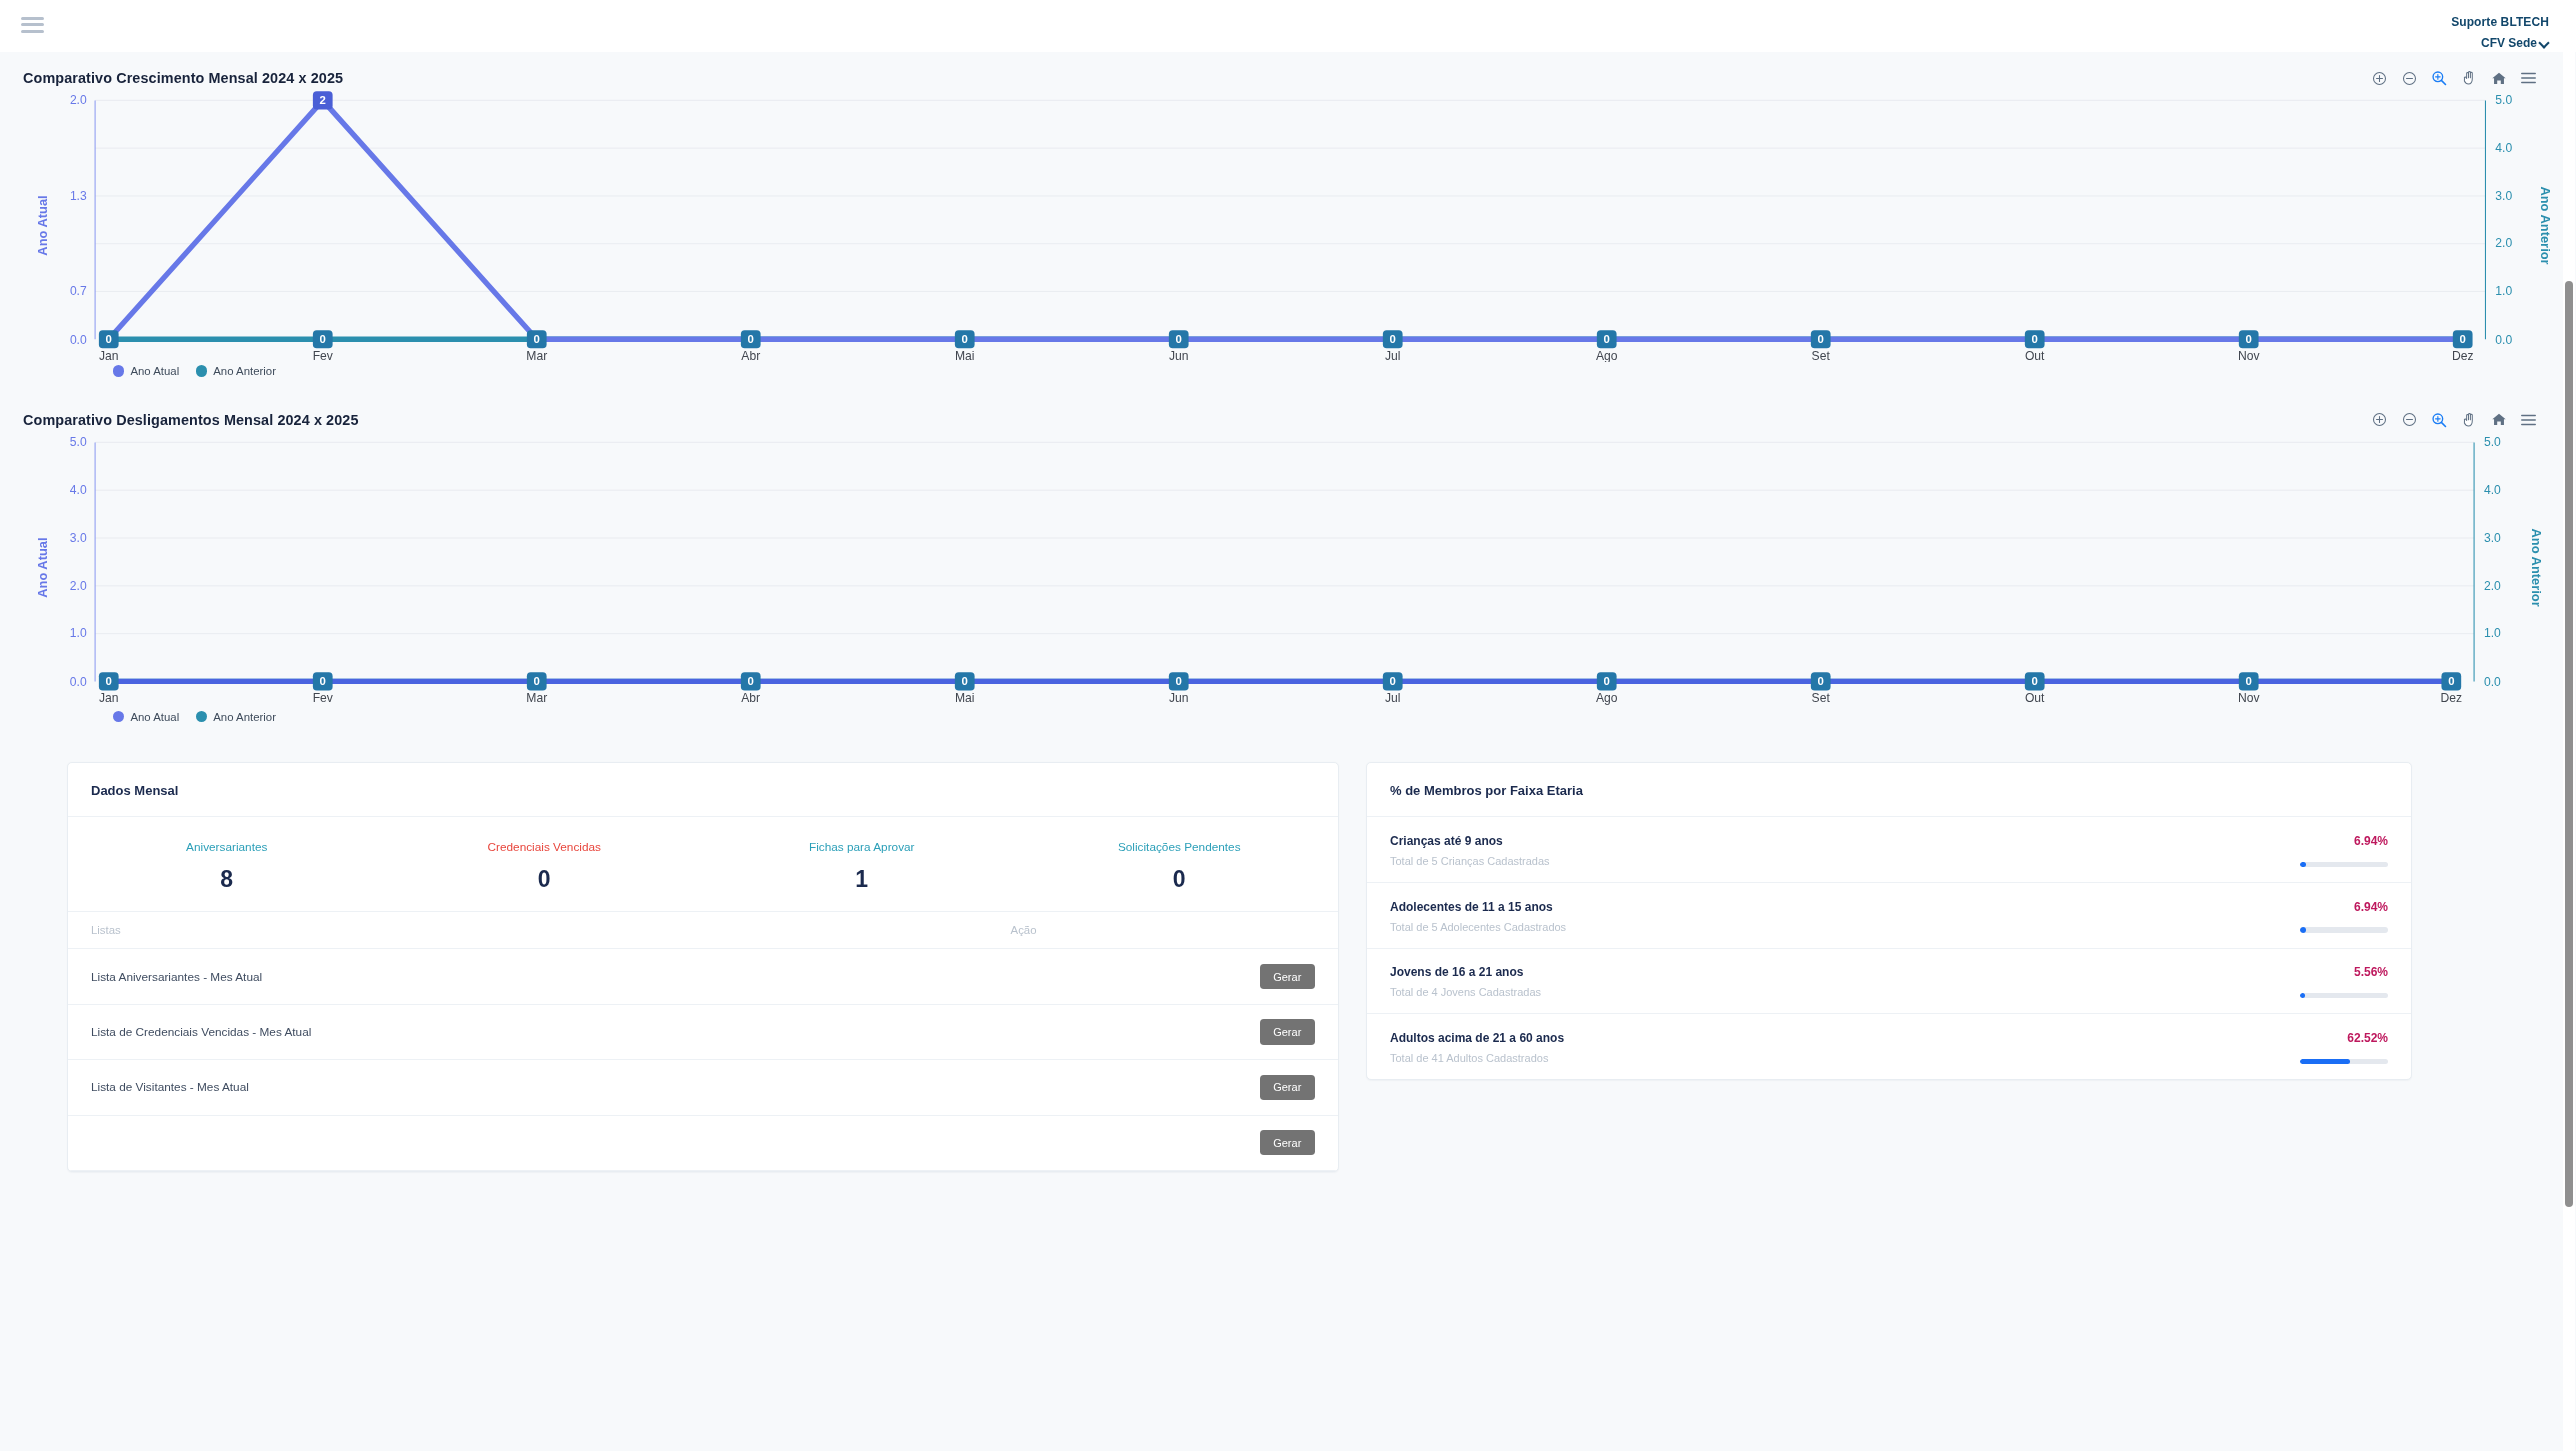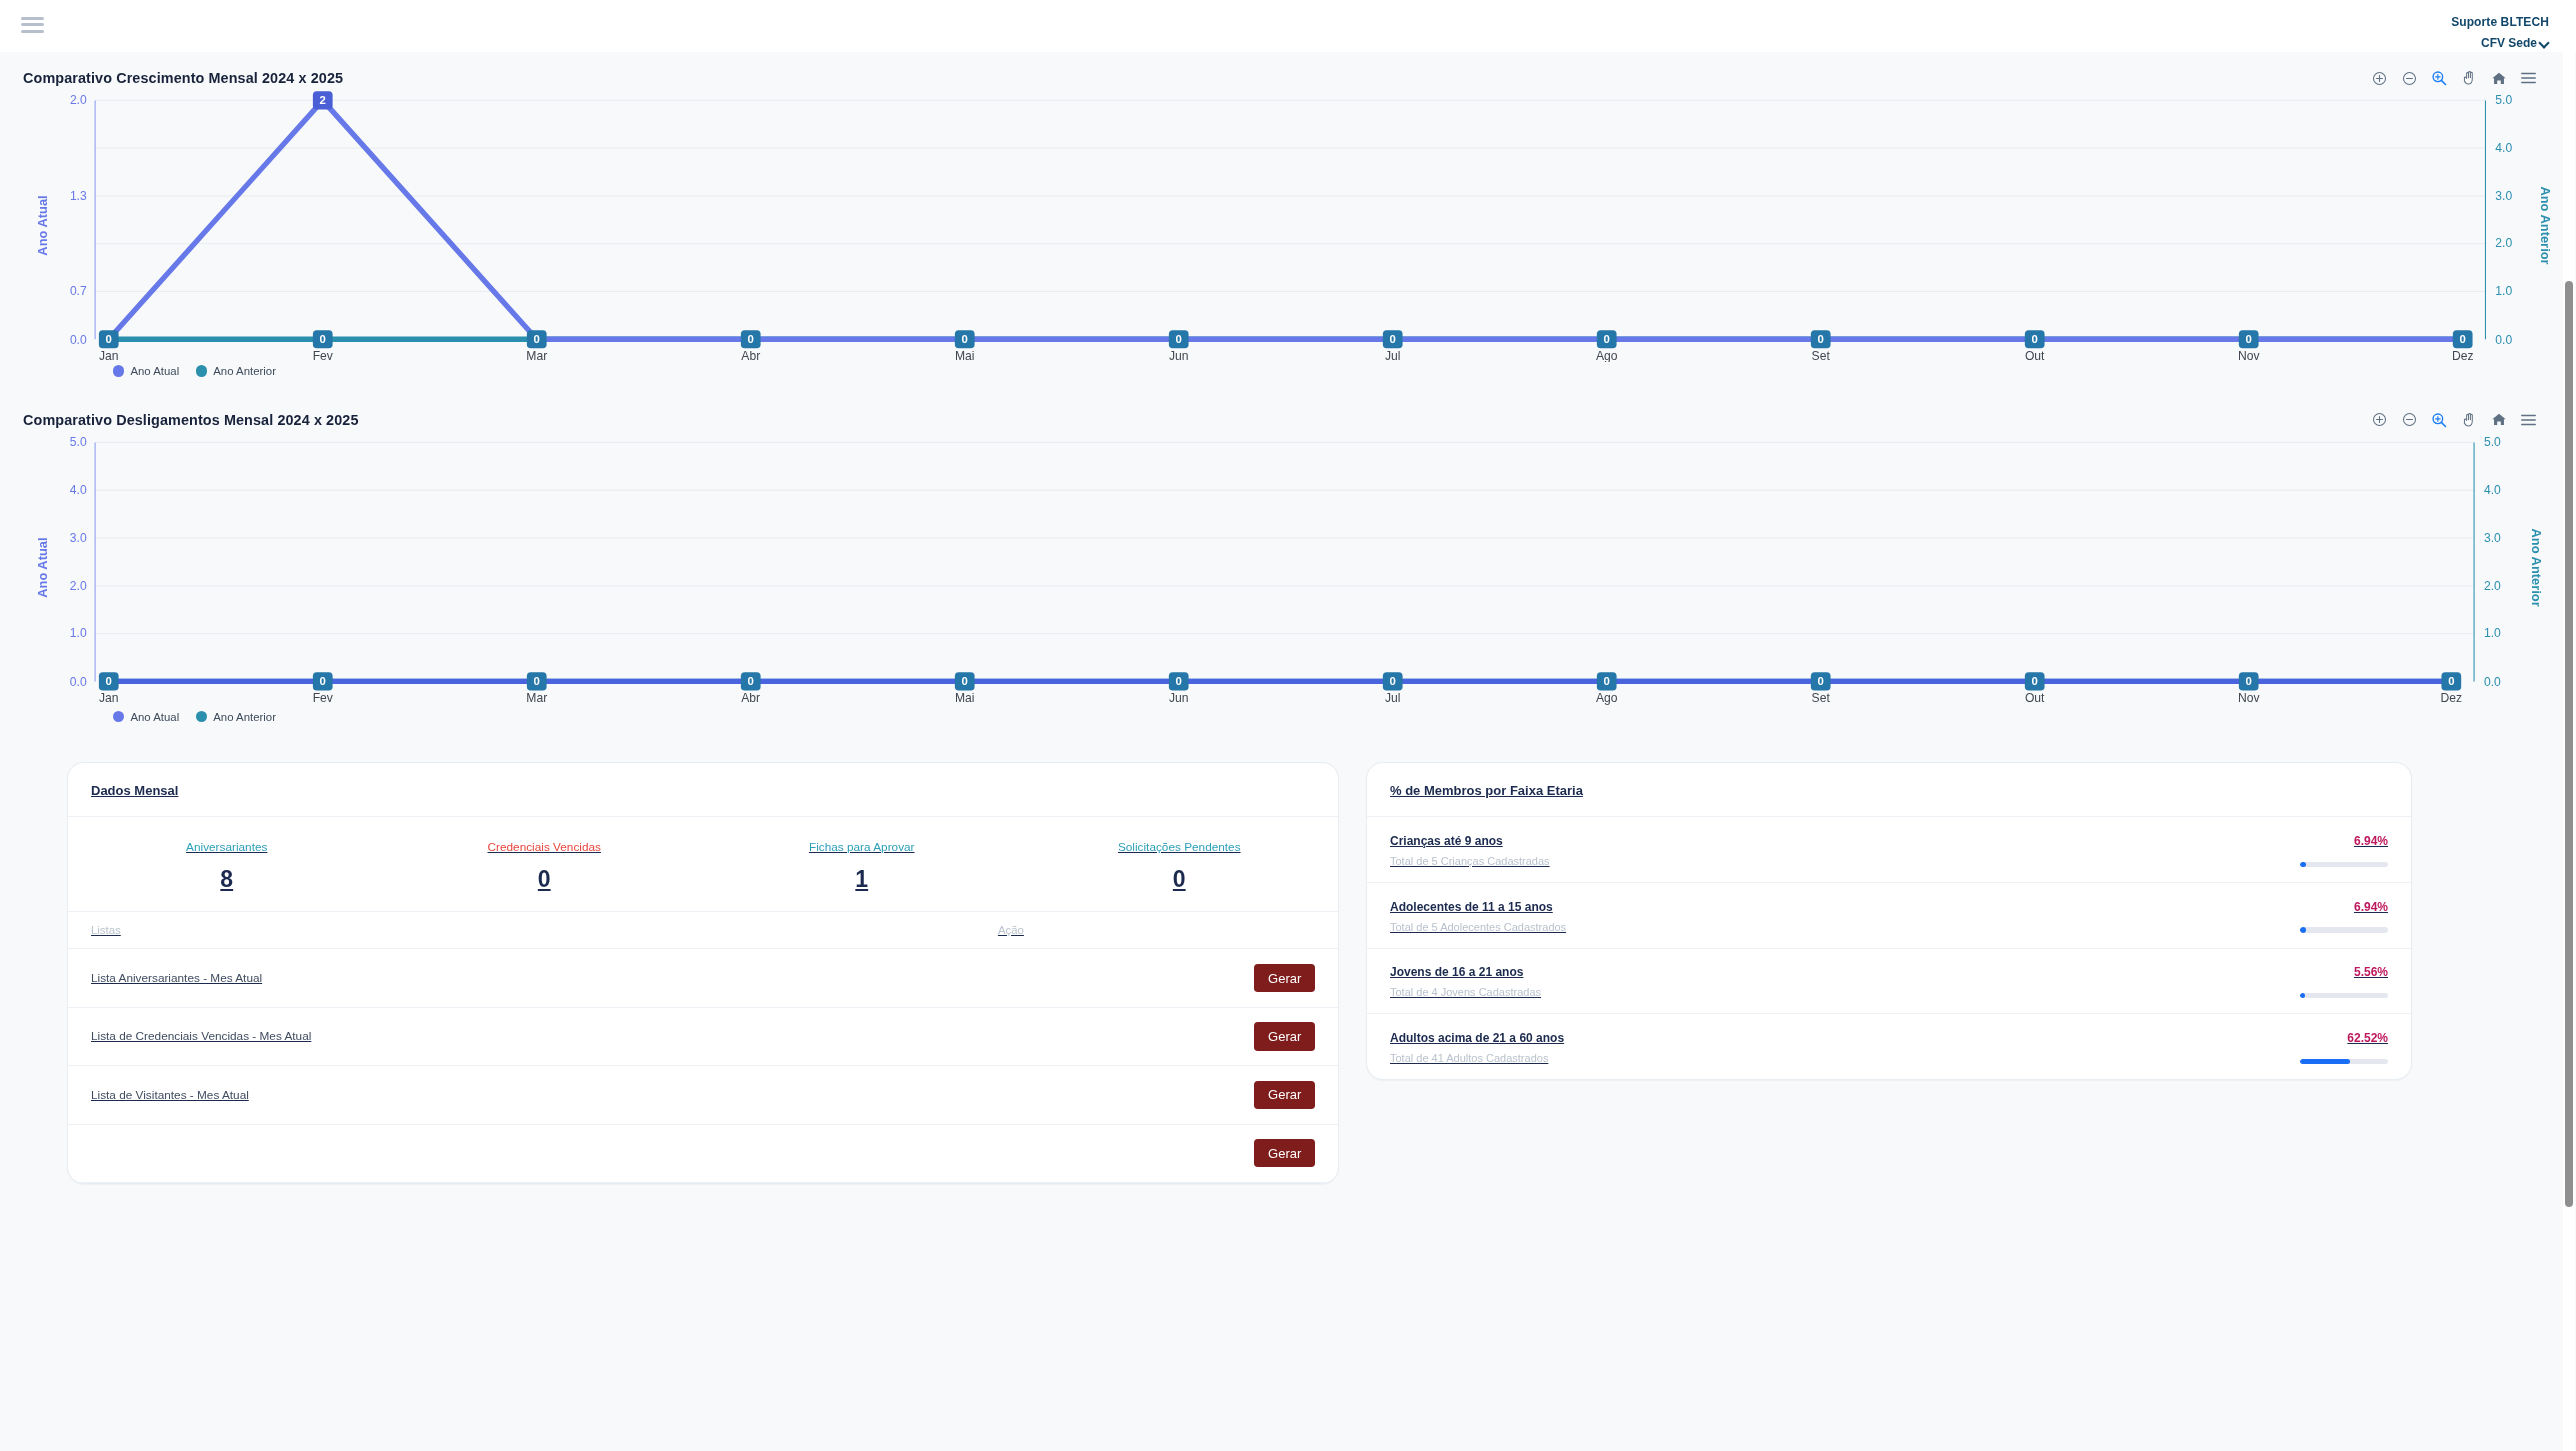--- a/index.html
+++ b/index.html
@@ -72,24 +72,23 @@
   .legend-item { display: flex; align-items: center; gap: 6px; cursor: pointer; }
   .legend-dot { width: 11.4px; height: 11.4px; border-radius: 50%; display: inline-block; }
 
   
   .cards-row {
     display: flex; gap: 27px; padding: 23px 67px 0 67px; align-items: flex-start;
   }
   .card {
     background: #ffffff;
     border: 0.8px solid #e8edf2;
-    border-radius: 17px;
+    border-radius: 5px;
     box-shadow: 0 0.8px 1.5px rgba(20,40,70,.04);
     overflow: hidden;
-    text-decoration: underline;
   }
   .card-left { width: 1272px; }
   .card-right { width: 1046px; }
   .card-head {
     padding: 20px 23px 18px 23px;
     border-bottom: 0.8px solid #edf1f5;
     font-size: 13px; font-weight: 700; color: #1b2a4e;
   }
 
   
@@ -104,23 +103,23 @@
     text-align: left; font-size: 11.4px; font-weight: 400; color: #b9c2cd;
     padding: 12px 23px; border-top: 0.8px solid #edf1f5; border-bottom: 0.8px solid #edf1f5;
   }
   .tbl thead th.right { text-align: left; }
   .tbl tbody td {
     font-size: 11.8px; color: #3f4c60; padding: 14.4px 23px;
     border-bottom: 0.8px solid #edf1f5; vertical-align: middle;
   }
   .tbl tbody td.right { text-align: right; }
   .btn-gerar {
-    display: inline-block; background: #7f1d1d; color: #fff;
+    display: inline-block; background: #737373; color: #fff;
     border: none; border-radius: 3.8px; padding: 6.8px 13.7px;
-    font-size: 13px; font-family: inherit; cursor: pointer;
+    font-size: 11px; font-family: inherit; cursor: pointer;
   }
 
   
   .age-row {
     display: flex; align-items: flex-start; justify-content: space-between;
     padding: 16.7px 23px 15px 23px; border-bottom: 0.8px solid #edf1f5;
   }
   .age-row:last-child { border-bottom: none; }
   .age-name { font-size: 12px; font-weight: 700; color: #1b2a4e; margin-bottom: 6.8px; }
   .age-sub { font-size: 11px; color: #b9c2cd; }

